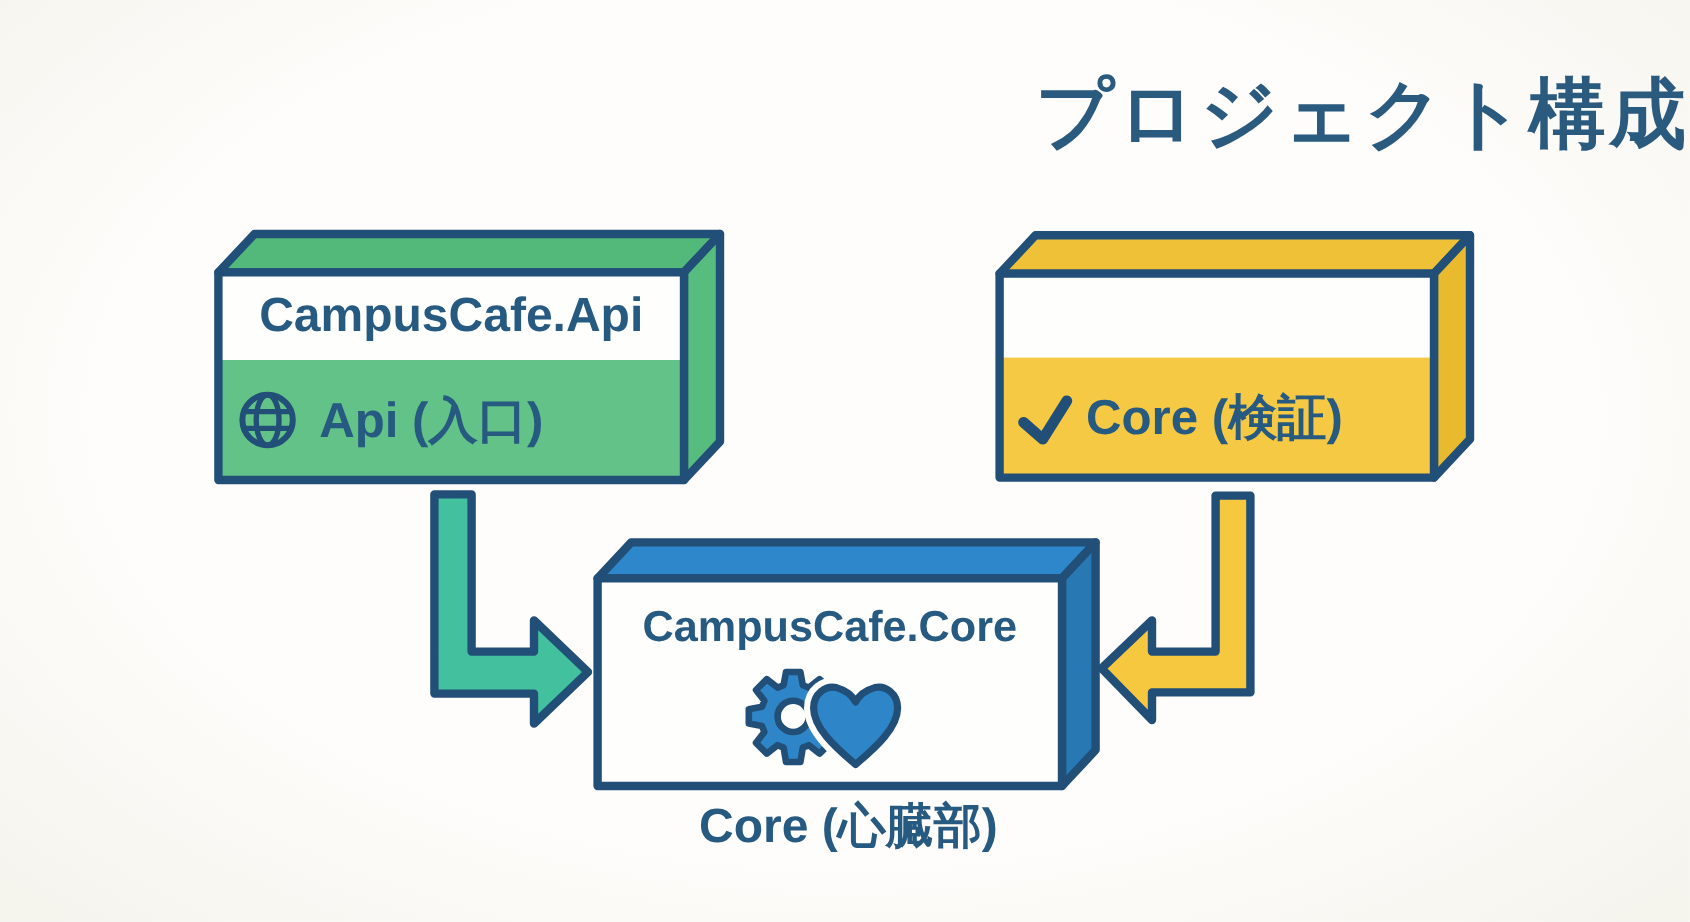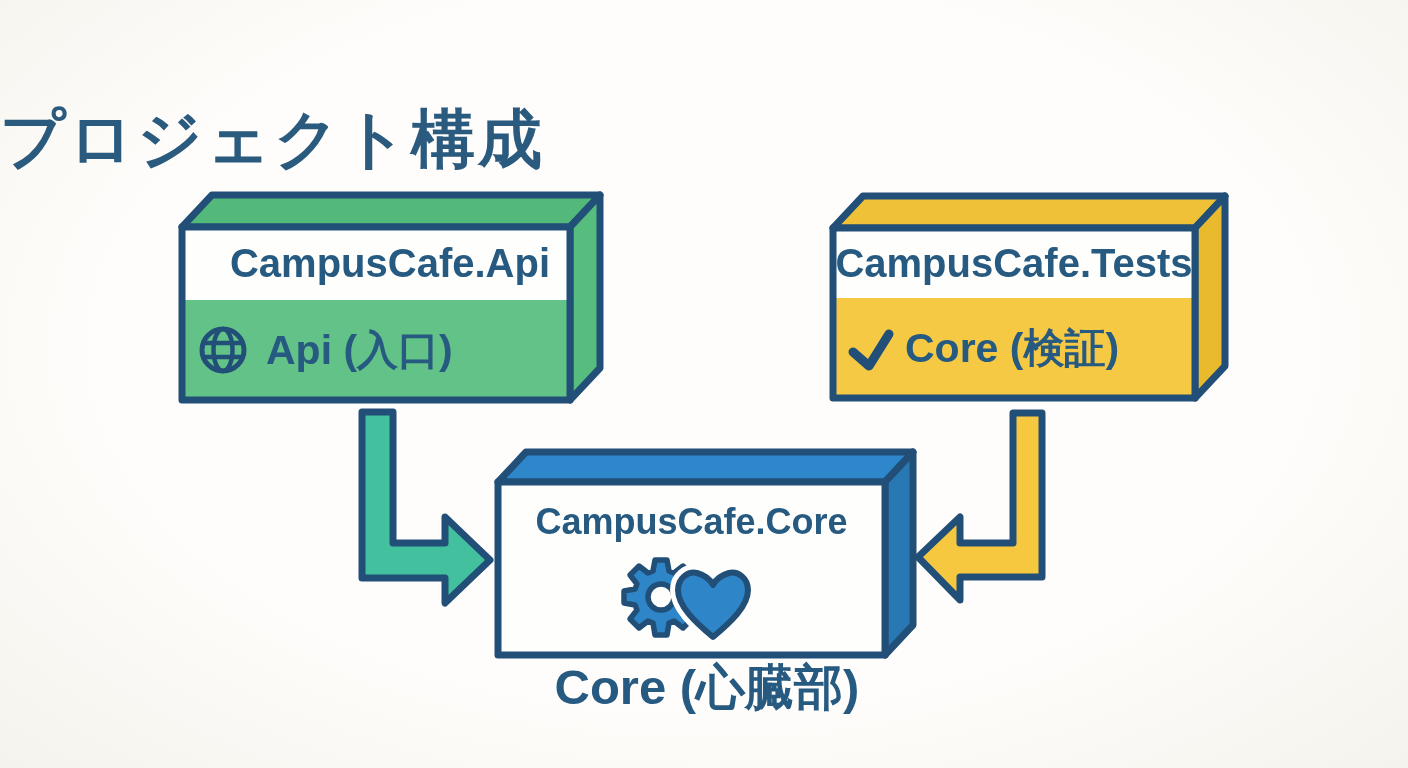--- a/index.html
+++ b/index.html
@@ -15,25 +15,25 @@
   .scene{position:absolute;left:0;top:0;width:1408px;height:768px;}
   .outline{stroke:#224f78;stroke-width:7;stroke-linejoin:round;}
   .thin-outline{stroke:#224f78;stroke-linejoin:round;stroke-linecap:round;fill:none;}
   .txt{
     position:absolute;display:flex;align-items:center;justify-content:center;
     color:#275a80;font-weight:600;white-space:nowrap;
   }
   .txt.left{justify-content:flex-start;}
   .page-title{
     position:absolute;left:0;top:52px;width:1408px;
-    text-align:left;color:#2b5a7f;font-size:64px;font-weight:600;letter-spacing:3px;margin-top:44px;
+    text-align:right;color:#2b5a7f;font-size:64px;font-weight:600;letter-spacing:3px;
   }
   .box-name{font-size:40px;}
   .box-sub{font-size:41px;}
-  .core-caption{font-size:49px;}
+  .core-caption{font-size:40px;}
 </style>
 </head>
 <body>
 
 <div class="stage">
 
   <div class="page-title">プロジェクト構成</div>
 
   <svg class="scene" viewBox="0 0 1408 768">
 
@@ -79,22 +79,21 @@
                  L674,573 L683,566 L692,575 L685,584 Z"></path>
         <circle cx="661" cy="597" r="13" fill="#fefefc" stroke="#224f78" stroke-width="5.5"></circle>
         <path fill="#fefefc" stroke="#fefefc" stroke-width="16" stroke-linejoin="round" d="M713,637 C695,622 678,606 678,590 C678,578 688,571 697,573 C704,575 710,579 713,585
                  C716,579 722,575 729,573 C738,571 748,578 748,590 C748,606 731,622 713,637 Z"></path>
         <path fill="#2e86c8" stroke="#224f78" stroke-width="6" stroke-linejoin="round" d="M713,637 C695,622 678,606 678,590 C678,578 688,571 697,573 C704,575 710,579 713,585
                  C716,579 722,575 729,573 C738,571 748,578 748,590 C748,606 731,622 713,637 Z"></path>
       </g>
     </g>
   </svg>
 
-  <div class="txt box-name" style="left:196px;top:227px;width:388px;height:73px;">CampusCafe.Api</div>
+  <div class="txt box-name" style="left:182px;top:227px;width:388px;height:73px;">CampusCafe.Api</div>
   <div class="txt box-sub left" style="left:266px;top:300px;width:300px;height:100px;">Api (入口)</div>
 
-  <div class="txt box-name" style="left:833px;top:228px;width:362px;height:70px;">CampusCafe.Tests</div>
   <div class="txt box-sub left" style="left:905px;top:298px;width:288px;height:100px;">Core (検証)</div>
 
   <div class="txt box-name" style="left:498px;top:494px;width:387px;height:56px;font-size:36px;">CampusCafe.Core</div>
   <div class="txt core-caption" style="left:500px;top:662px;width:414px;height:52px;">Core (心臓部)</div>
 
 </div>
 
 </body></html>

